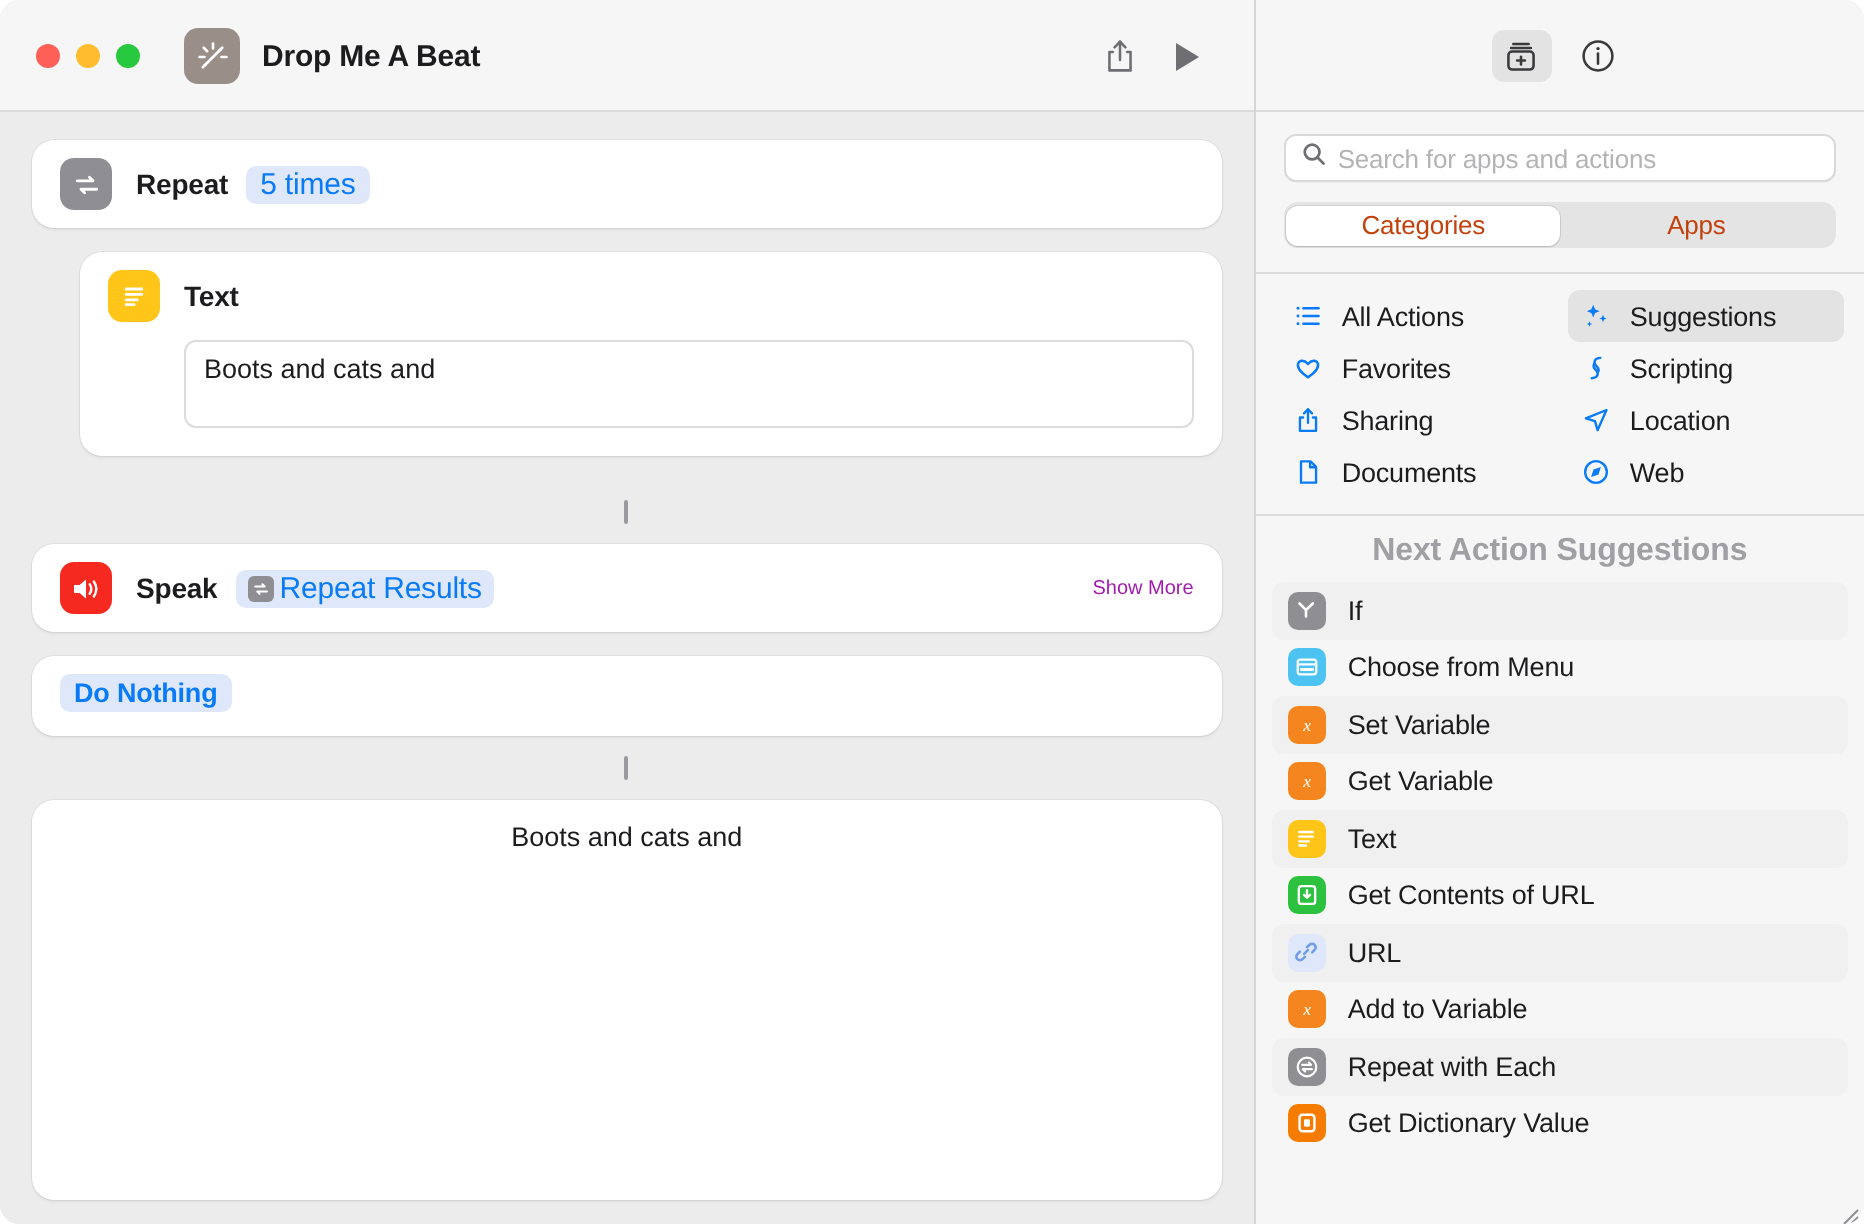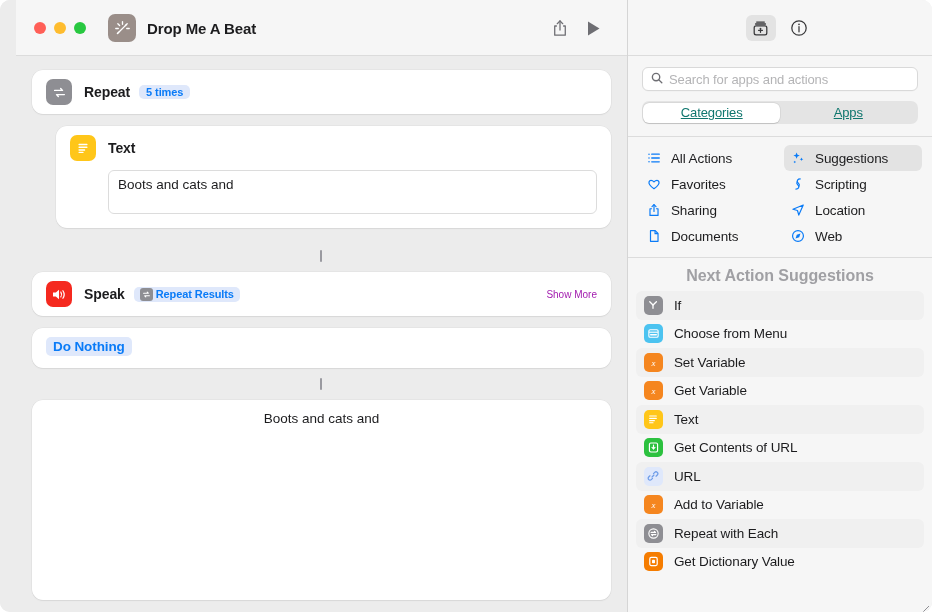--- a/index.html
+++ b/index.html
@@ -20,21 +20,20 @@
   }
 
   
   .left-col {
     width: 645px;
     height: 612px;
     display: flex;
     flex-direction: column;
     background: #ececec;
     position: relative;
-    padding-left: 16px;
   }
   .titlebar {
     height: 56px;
     background: #f6f6f6;
     display: flex;
     align-items: center;
     padding: 0 16px 0 18px;
     flex: none;
     position: relative;
   }
@@ -116,22 +115,22 @@
   }
 
   .token {
     display: inline-flex;
     align-items: center;
     gap: 3px;
     background: #dfe8fb;
     color: #0a7bf7;
     border-radius: 5px;
     padding: 1px 6px;
-    font-size: 11px;
-    font-weight: bold;
+    font-size: 15px;
+    font-weight: normal;
     margin-left: 9px;
     white-space: nowrap;
     letter-spacing: -0.1px;
   }
   .token.plain { padding: 1px 7px; }
   .token .tok-icon {
     width: 13px; height: 13px;
     border-radius: 3px;
     display: inline-flex; align-items: center; justify-content: center;
     flex: none;
@@ -258,24 +257,23 @@
     display: flex;
     background: #e4e4e4;
     border-radius: 7px;
     padding: 1.5px;
     height: 23px;
   }
   .seg {
     flex: 1;
     display: flex; align-items: center; justify-content: center;
     font-size: 13px;
-    color: #0f766e;
+    color: #c2410c;
     border-radius: 6px;
     letter-spacing: -0.1px;
-    text-decoration: underline;
   }
   .seg.sel {
     background: #ffffff;
     box-shadow: 0 0 0 0.5px rgba(0,0,0,0.08), 0 0.5px 1px rgba(0,0,0,0.12);
   }
 
   .cat-sep {
     height: 1px; background: #dcdcdc;
     margin: 12px 0 0 0;
   }

